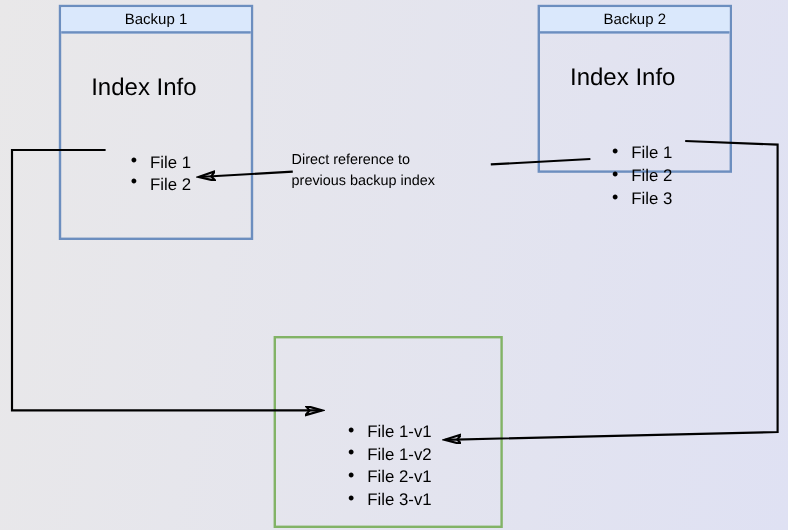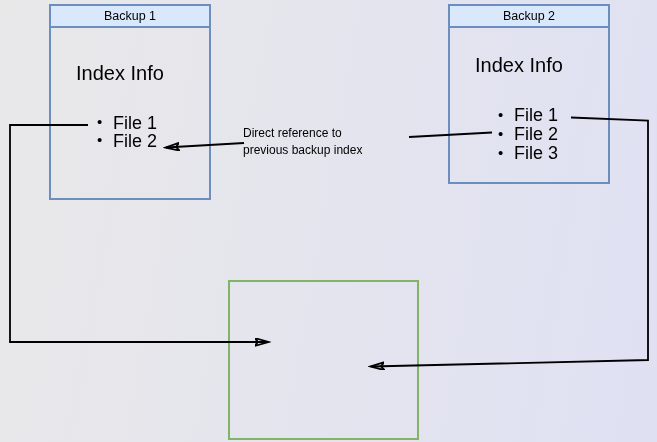--- a/index.html
+++ b/index.html
@@ -27,22 +27,22 @@
   .node.green{border:2px solid var(--node-green-border);}
   .node-header{
     position:absolute;left:0;top:0;right:0;height:22px;
     display:flex;align-items:center;justify-content:center;
     font-size:12.5px;font-weight:normal;box-sizing:border-box;
   }
   .node.blue .node-header{background:var(--node-blue-fill);border-bottom:2px solid var(--node-blue-border);}
   .node.green .node-header{background:var(--node-green-fill);border-bottom:2px solid var(--node-green-border);}
   .subtitle{position:absolute;font-size:20px;white-space:nowrap;}
   ul.file-list{
-    position:absolute;margin:0;padding:0;list-style:none;
-    font-size:18px;white-space:nowrap;
+    position:absolute;margin:12px;padding:0;list-style:none;
+    font-size:14px;white-space:nowrap;
   }
   ul.file-list li{position:relative;padding-left:16px;}
   ul.file-list li::before{content:"\2022";position:absolute;left:0;top:-1px;font-size:15px;}
   .b1 ul.file-list li{line-height:18px;}
   .b2 ul.file-list li{line-height:19px;}
   .dd ul.file-list li{line-height:19px;}
   .edge-label{
     position:absolute;left:243px;top:125px;width:164px;
     font-size:12px;line-height:16.5px;white-space:nowrap;
   }
@@ -58,33 +58,39 @@
     <div class="node-header">
       <span>Backup 1</span>
     </div>
     <div class="subtitle" style="left:25px;top:56px;">Index Info</div>
     <ul class="file-list" style="left:46px;top:108px;">
       <li>File 1</li>
       <li>File 2</li>
     </ul>
   </div>
 
-  <div class="node blue b2" style="left:448px;top:4px;width:162px;height:180px;">
+  <div class="node blue b2" style="left:448px;top:4px;width:162px;height:140px;">
     <div class="node-header">
       <span>Backup 2</span>
     </div>
     <div class="subtitle" style="left:25px;top:48px;">Index Info</div>
     <ul class="file-list" style="left:48px;top:100px;">
       <li>File 1</li>
       <li>File 2</li>
       <li>File 3</li>
     </ul>
   </div>
 
   <div class="node green dd" style="left:228px;top:280px;width:191px;height:160px;">
+    <ul class="file-list" style="left:48px;top:56px;">
+      <li>File 1-v1</li>
+      <li>File 1-v2</li>
+      <li>File 2-v1</li>
+      <li>File 3-v1</li>
+    </ul>
   </div>
 
   <div class="edge-label">
     <div>Direct reference to</div>
     <div>previous backup index</div>
   </div>
 
   <svg class="arrows" width="657" height="442" viewBox="0 0 657 442">
     <defs>
       <marker id="ah" markerUnits="userSpaceOnUse" markerWidth="16" markerHeight="10" refX="13.5" refY="4" orient="auto">

